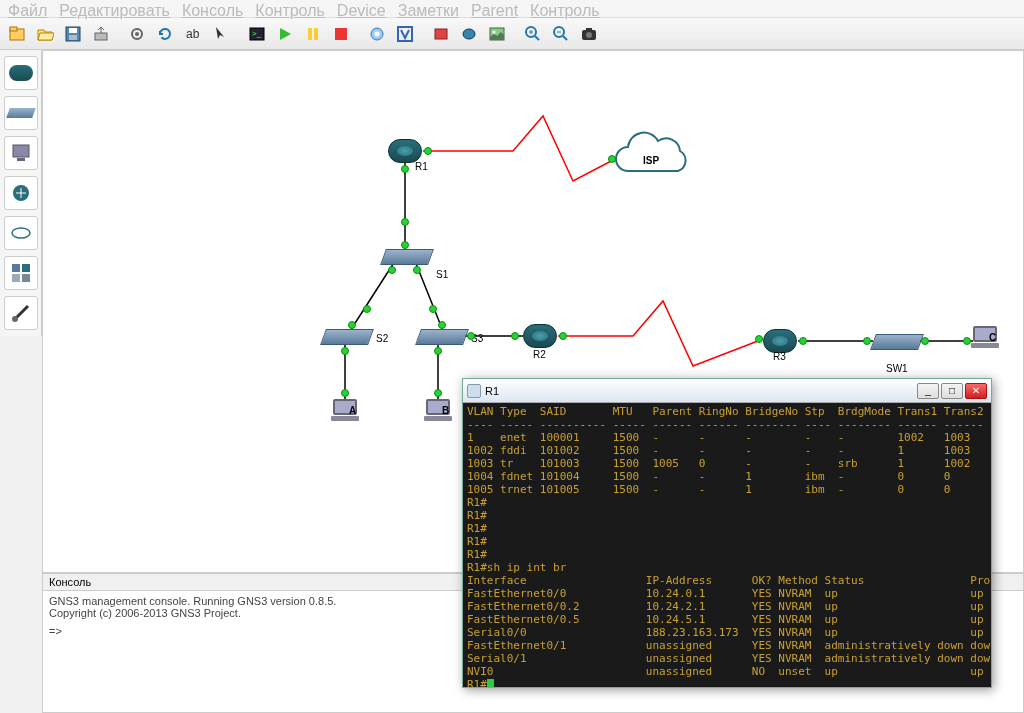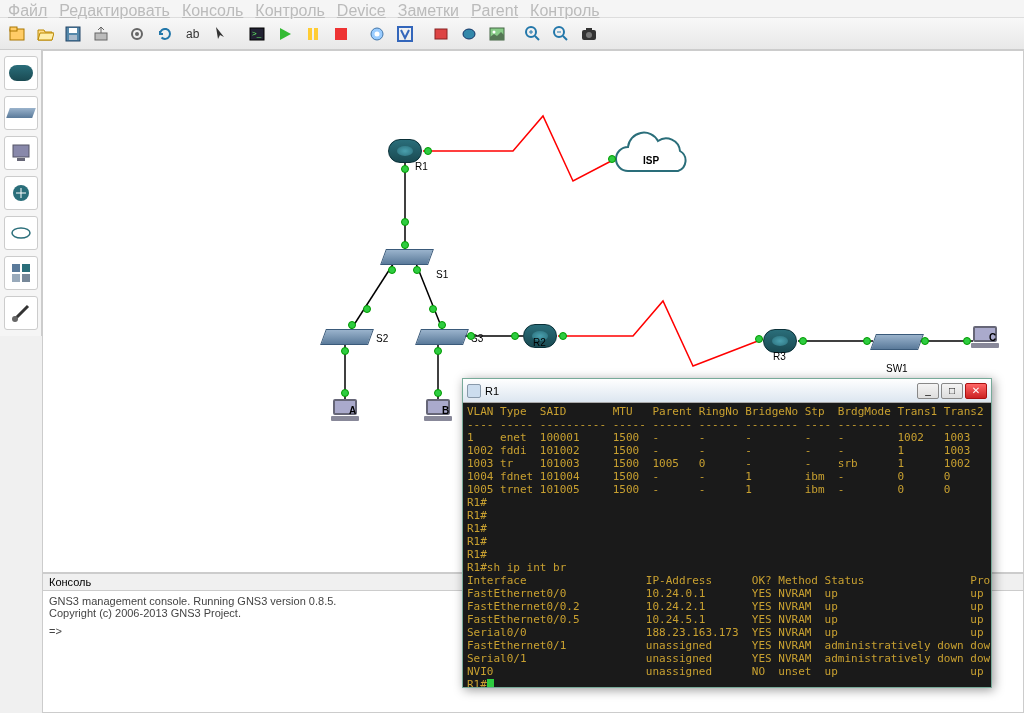--- a/index.html
+++ b/index.html
@@ -253,21 +253,21 @@
   <div class="dev-switch" style="left:340px;top:198px"></div>
   <div class="node-label" style="left:393px;top:218px">S1</div>
 
   <div class="dev-switch" style="left:280px;top:278px"></div>
   <div class="node-label" style="left:333px;top:282px">S2</div>
 
   <div class="dev-switch" style="left:375px;top:278px"></div>
   <div class="node-label" style="left:428px;top:282px">S3</div>
 
   <div class="dev-router" style="left:480px;top:273px"></div>
-  <div class="node-label" style="left:490px;top:286px">R2</div>
+  <div class="node-label" style="left:490px;top:298px">R2</div>
 
   <div class="dev-router" style="left:720px;top:278px"></div>
   <div class="node-label" style="left:730px;top:300px">R3</div>
 
   <div class="dev-switch" style="left:830px;top:283px"></div>
   <div class="node-label" style="left:843px;top:312px">SW1</div>
 
   <div class="dev-pc" style="left:288px;top:348px">
       <div class="mon"></div>
       <div class="base"></div>

